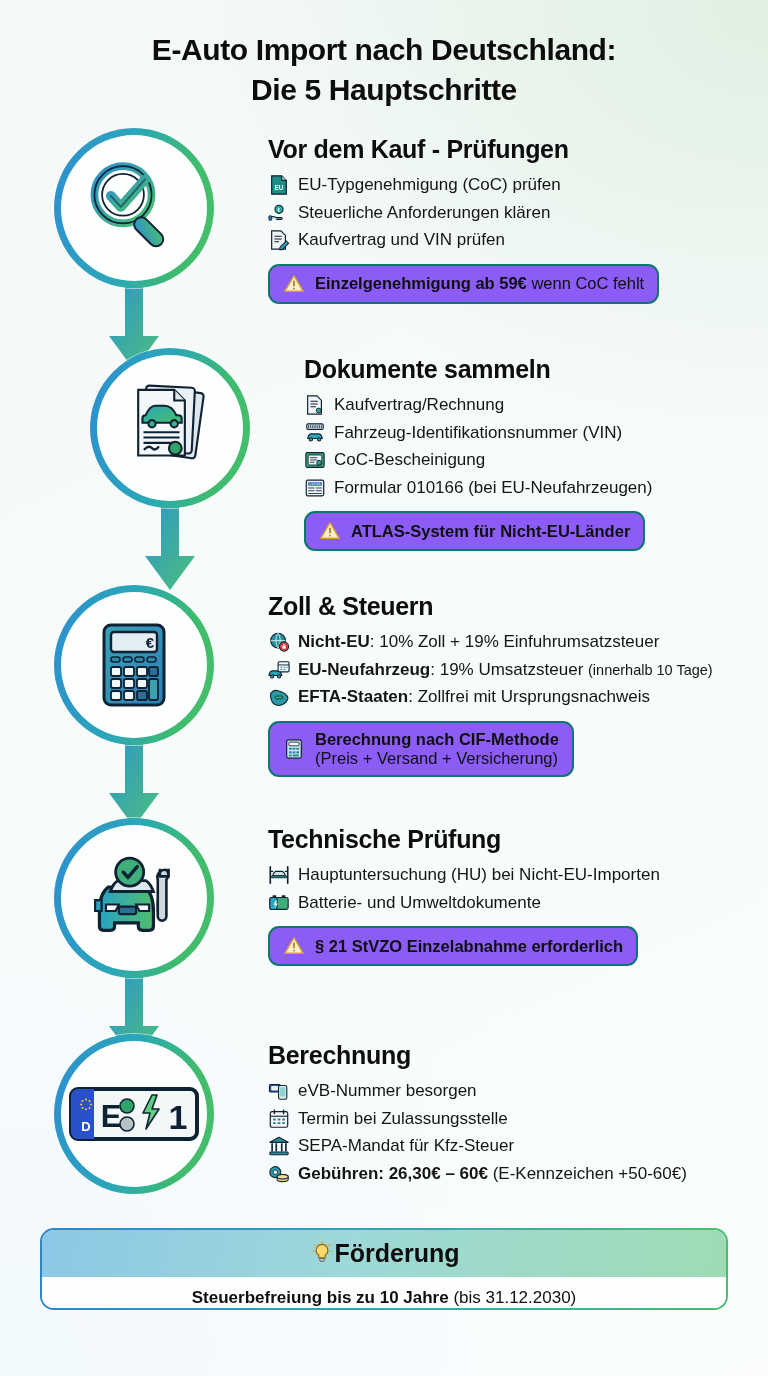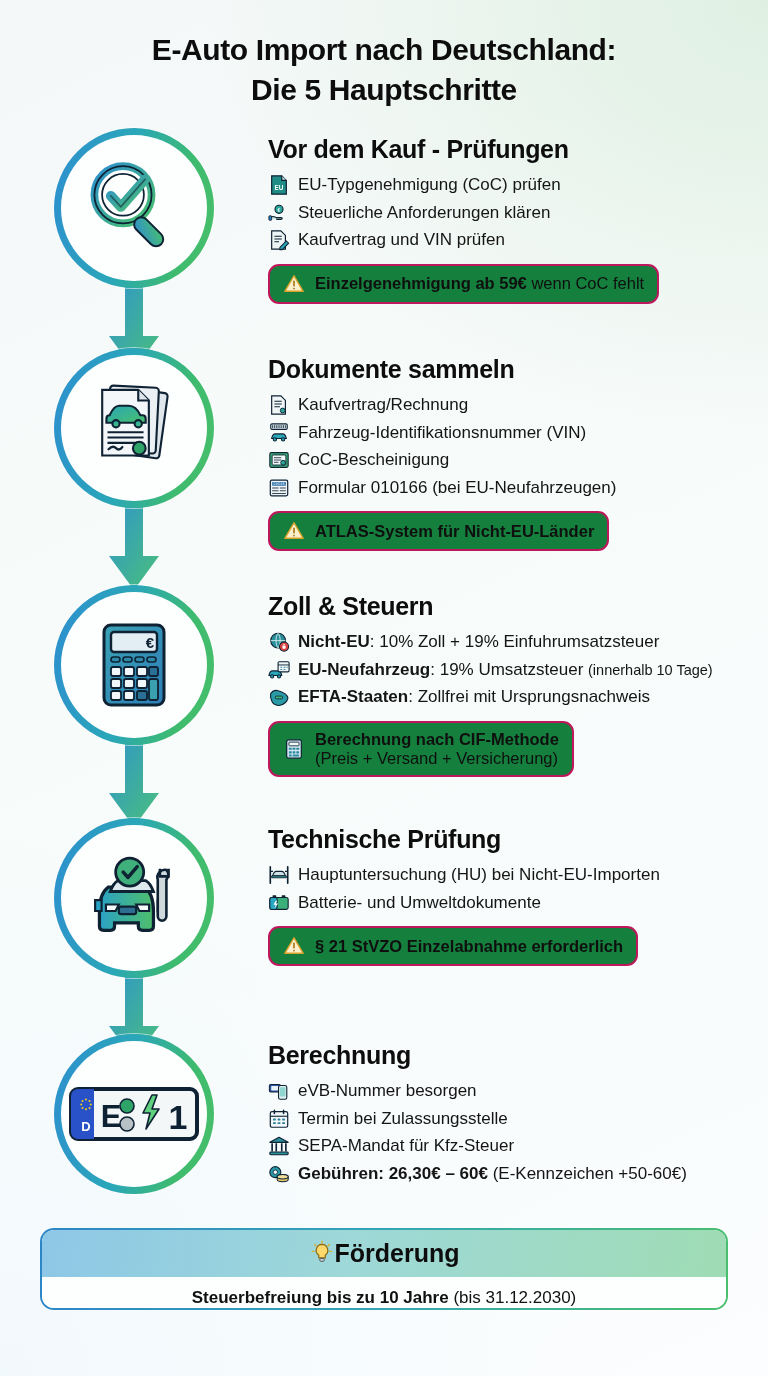--- a/index.html
+++ b/index.html
@@ -58,22 +58,22 @@
     display:flex;align-items:center;gap:8px;
     font-size:17px;line-height:1.5;color:#151515;
     margin-bottom:2px;white-space:nowrap;
   }
   .bullet .bi{flex:0 0 22px;width:22px;height:22px;display:block;}
   .bullet .btxt strong{font-weight:bold;}
   .bullet .btxt .sm{font-size:14.5px;}
 
   .notebox{
     margin-top:9px;display:inline-flex;align-items:center;gap:10px;
-    border:2px solid #be185d;border-radius:11px;
-    background:#15803d;padding:7px 13px;
+    border:2px solid #0f766e;border-radius:11px;
+    background:#8b5cf6;padding:7px 13px;
     font-size:16.5px;font-weight:bold;color:#0f0f0f;
   }
   .notebox .nb-ico{flex:0 0 22px;width:22px;height:22px;}
   .notebox .nb-txt .reg{font-weight:normal;}
   .notebox .nb-txt .l2{display:block;font-weight:normal;}
 
   
   .footer{
     margin:16px 40px 0;border:2px solid transparent;border-radius:14px;
     background:
@@ -166,21 +166,21 @@
           <path d="M12 9v5" stroke="#a8761a" stroke-width="1.8" stroke-linecap="round"></path>
           <circle cx="12" cy="17" r="1" fill="#a8761a"></circle>
         </svg>
         <span class="nb-txt">
           <span>Einzelgenehmigung ab 59€</span><span class="reg"> wenn CoC fehlt</span>
         </span>
       </div>
     </div>
   </div>
 
-  <div class="step" style="height:237px;">
+  <div class="step" style="height:237px;padding-left:36px;">
     <div class="step-left">
       <div class="circle">
         <svg width="106" height="106" viewBox="0 0 100 100">
           <defs>
               <linearGradient id="g2" x1="0" y1="0" x2="1" y2="1">
             <stop offset="0" stop-color="#2aa7b8"></stop>
                 <stop offset="1" stop-color="#49c06a"></stop>
               </linearGradient>
             </defs>
           <rect x="32" y="14" width="46" height="62" rx="3" fill="#dfe7ec" stroke="#0e2233" stroke-width="2" transform="rotate(8 55 45)"></rect>

